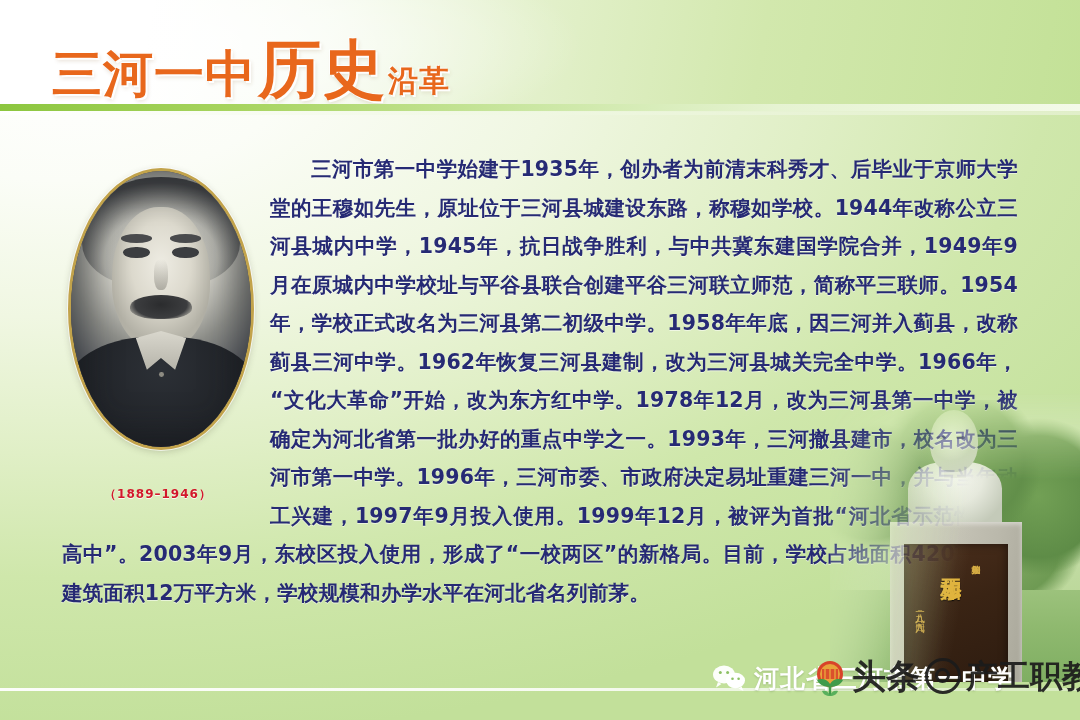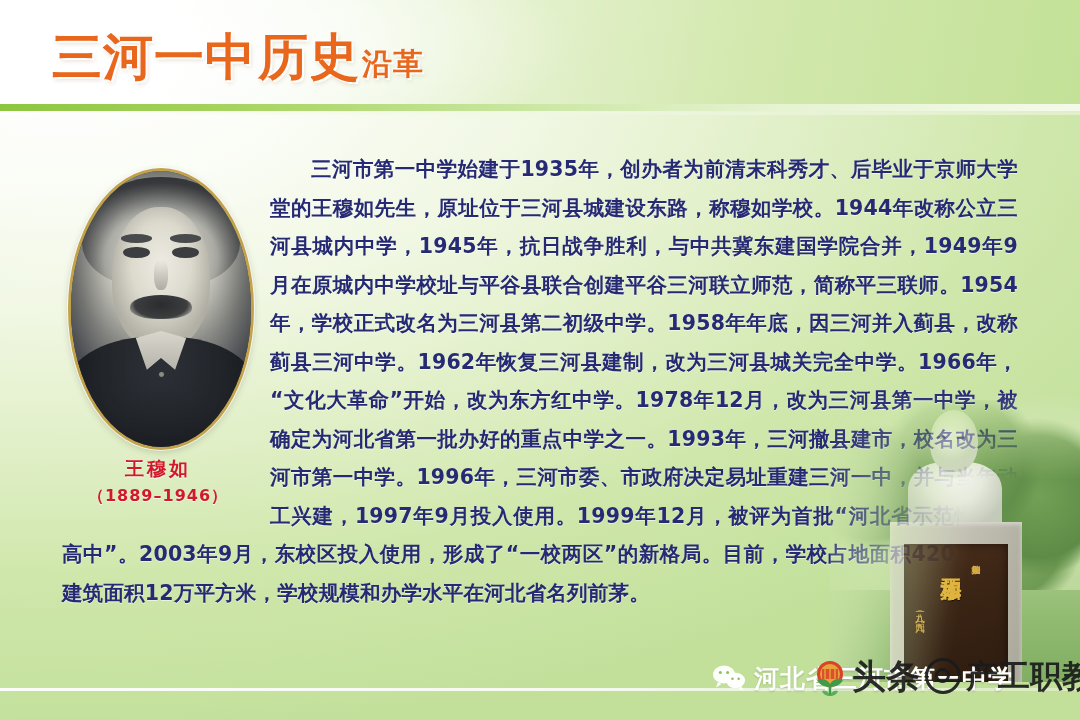--- a/index.html
+++ b/index.html
@@ -39,21 +39,21 @@
     display:flex;align-items:baseline;white-space:nowrap;
     color:#e8671c;
     font-family:"DejaVu Sans","Liberation Sans",sans-serif;
     font-weight:bold;letter-spacing:1px;
     text-shadow:
       2px 2px 0 rgba(255,255,255,.95),
       -1px -1px 0 rgba(255,255,255,.8),
       2px 3px 4px rgba(120,80,30,.18);
   }
   .title .t-sm{font-size:50px;line-height:1;}
-  .title .t-lg{font-size:50px;line-height:1;margin:4px 2px;}
+  .title .t-lg{font-size:63px;line-height:1;margin:10px 2px;}
   .title .t-tail{font-size:30px;line-height:1;}
 
   
   .portrait-wrap{
     position:absolute;left:60px;top:168px;width:196px;height:292px;
   }
   .portrait-frame{
     position:absolute;left:8px;top:0;width:180px;height:276px;
     border-radius:50% / 50%;
     border:3px solid #c2a34b;
@@ -95,21 +95,21 @@
   .pt-vig{position:absolute;inset:0;box-shadow:inset 0 0 38px 12px rgba(20,22,26,.45);}
 
   .cap-name{
     position:absolute;left:0;top:288px;width:196px;text-align:center;
     color:#d2182b;font-weight:bold;font-size:19px;letter-spacing:3px;
     font-family:"DejaVu Sans","Liberation Sans",sans-serif;
     text-shadow:0 1px 0 rgba(255,255,255,.8);
   }
   .cap-dates{
     position:absolute;left:-6px;top:318px;width:208px;text-align:center;
-    color:#d2182b;font-weight:bold;font-size:16px;letter-spacing:1px;
+    color:#d2182b;font-weight:bold;font-size:12px;letter-spacing:1px;
     font-family:"DejaVu Sans","Liberation Sans",sans-serif;
     text-shadow:0 1px 0 rgba(255,255,255,.8);
   }
 
   
   .photo{
     position:absolute;right:0;top:392px;width:250px;height:290px;overflow:hidden;
     -webkit-mask-image:linear-gradient(100deg,rgba(0,0,0,0) 0%,rgba(0,0,0,.25) 14%,rgba(0,0,0,.8) 34%,#000 52%),
                        linear-gradient(0deg,#000 0%,#000 70%,rgba(0,0,0,.35) 90%,rgba(0,0,0,0) 100%);
     -webkit-mask-composite:source-in;
@@ -243,21 +243,20 @@
       <div class="pt-brow r"></div>
       <div class="pt-eye l"></div>
       <div class="pt-eye r"></div>
       <div class="pt-nose"></div>
       <div class="pt-moust"></div>
       <div class="pt-body"></div>
       <div class="pt-collar"></div>
       <div class="pt-btn"></div>
       <div class="pt-vig"></div>
     </div>
-    <div class="cap-name">王穆如</div>
     <div class="cap-dates">（1889–1946）</div>
   </div>
 
   <div class="photo">
     <div class="ph-sky"></div>
     <div class="ph-trees"></div>
     <div class="ph-grass"></div>
     <div class="ph-bust">
       <div class="ph-shoulder"></div>
       <div class="ph-neck"></div>

